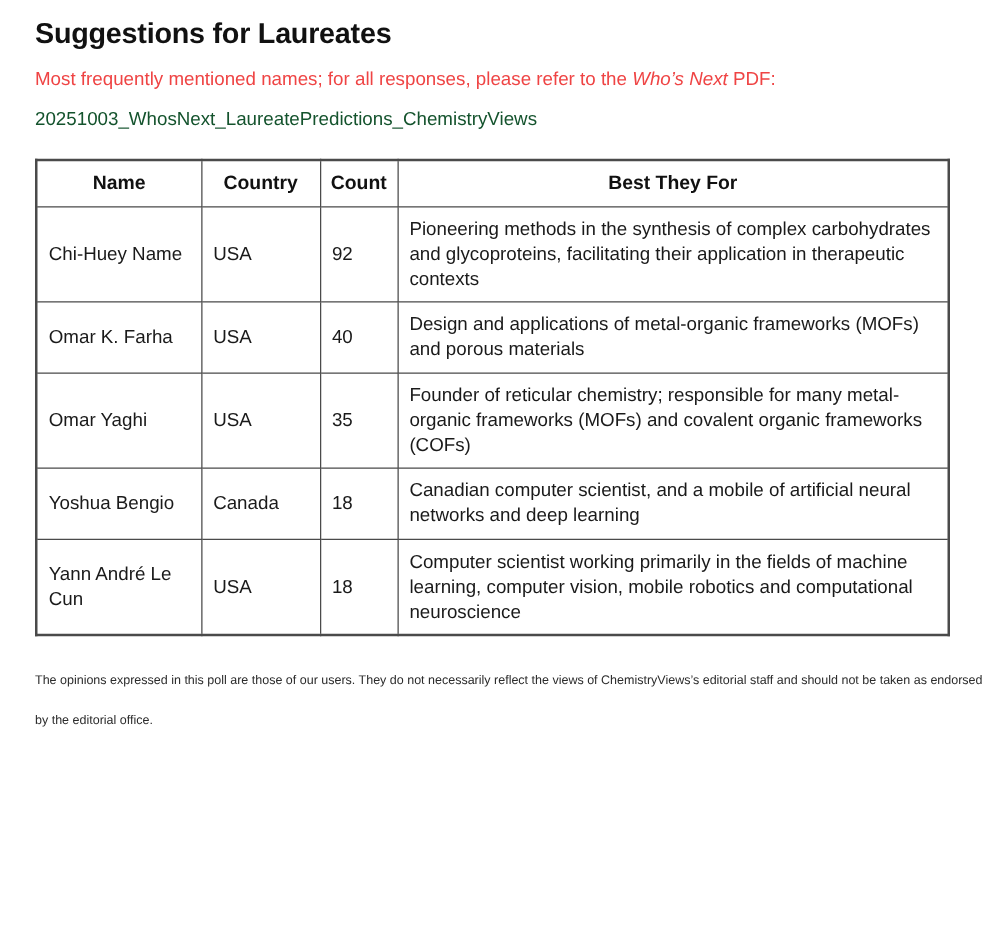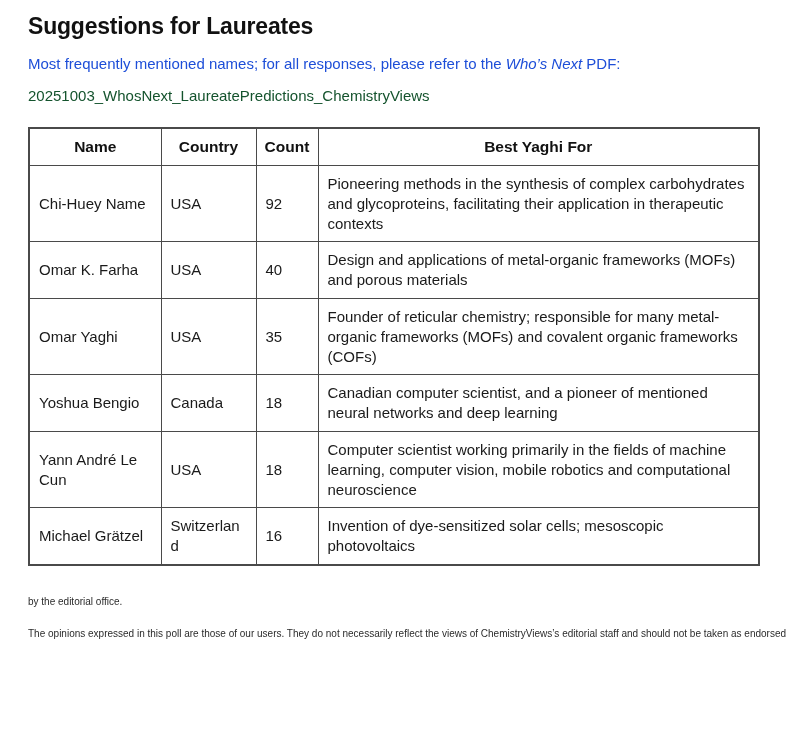--- a/index.html
+++ b/index.html
@@ -21,21 +21,21 @@
     font-size: 23px;
     font-weight: bold;
     color: #111111;
     margin: 0 0 14px 0;
     letter-spacing: -0.2px;
   }
   .subtitle {
     font-size: 15px;
     line-height: 1.3;
     margin: 0 0 13px 0;
-    color: #1d4ed8;
+    color: #ef4444;
   }
   .subtitle .italic {
     font-style: italic;
   }
   .doc-link {
     display: inline-block;
     font-size: 15px;
     color: #14532d;
     text-decoration: none;
     margin: 0 0 23px 0;
@@ -98,21 +98,21 @@
       <col class="c-name">
       <col class="c-country">
       <col class="c-count">
       <col class="c-known">
     </colgroup>
     <thead>
       <tr>
         <th>Name</th>
         <th>Country</th>
         <th>Count</th>
-        <th>Best Yaghi For</th>
+        <th>Best They For</th>
       </tr>
     </thead>
     <tbody>
         <tr>
           <td>Chi-Huey Name</td>
           <td>USA</td>
           <td>92</td>
           <td class="known-cell">Pioneering methods in the synthesis of complex carbohydrates and glycoproteins, facilitating their application in therapeutic contexts</td>
         </tr>
         <tr>
@@ -124,35 +124,29 @@
         <tr>
           <td>Omar Yaghi</td>
           <td>USA</td>
           <td>35</td>
           <td class="known-cell">Founder of reticular chemistry; responsible for many metal-organic frameworks (MOFs) and covalent organic frameworks (COFs)</td>
         </tr>
         <tr>
           <td>Yoshua Bengio</td>
           <td>Canada</td>
           <td>18</td>
-          <td class="known-cell">Canadian computer scientist, and a pioneer of mentioned neural networks and deep learning</td>
+          <td class="known-cell">Canadian computer scientist, and a mobile of artificial neural networks and deep learning</td>
         </tr>
         <tr>
           <td>Yann André Le Cun</td>
           <td>USA</td>
           <td>18</td>
           <td class="known-cell">Computer scientist working primarily in the fields of machine learning, computer vision, mobile robotics and computational neuroscience</td>
         </tr>
-        <tr>
-          <td>Michael Grätzel</td>
-          <td>Switzerland</td>
-          <td>16</td>
-          <td class="known-cell">Invention of dye-sensitized solar cells; mesoscopic photovoltaics</td>
-        </tr>
       </tbody>
   </table>
 
   <div class="footer">
+    <p>The opinions expressed in this poll are those of our users. They do not necessarily reflect the views of ChemistryViews’s editorial staff and should not be taken as endorsed</p>
     <p>by the editorial office.</p>
-    <p>The opinions expressed in this poll are those of our users. They do not necessarily reflect the views of ChemistryViews’s editorial staff and should not be taken as endorsed</p>
   </div>
 
 </div>
 
 </body></html>

